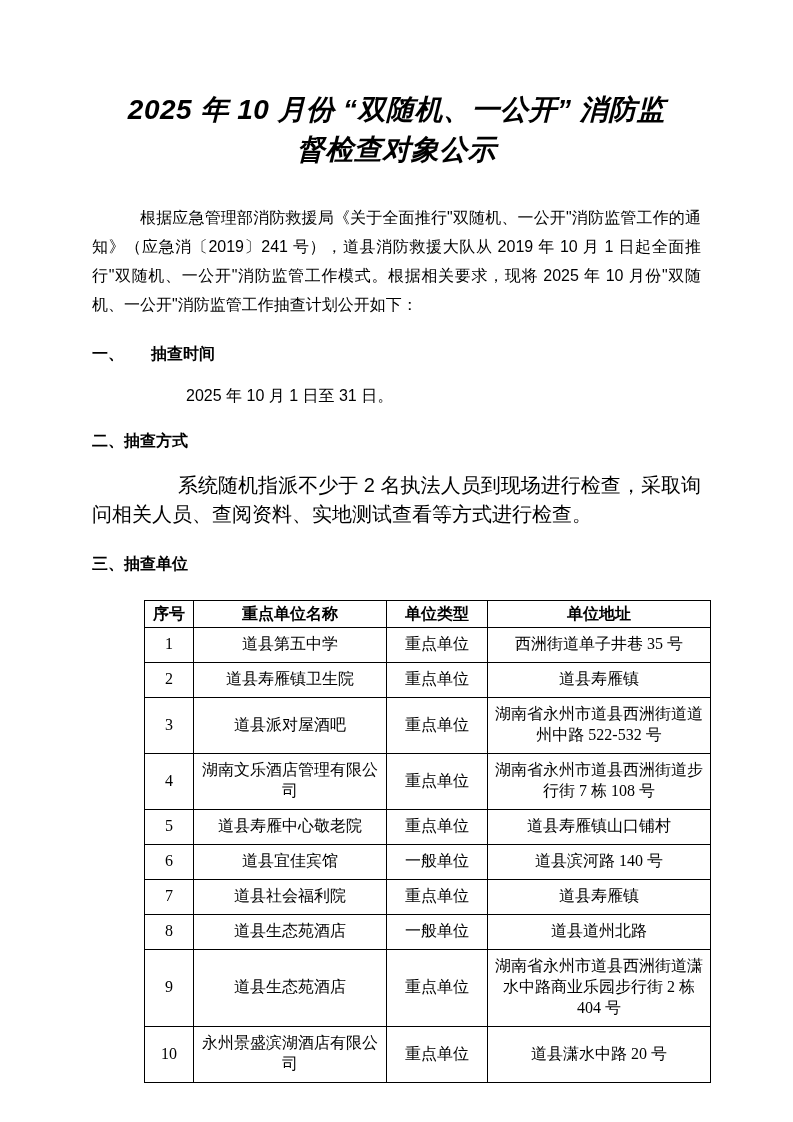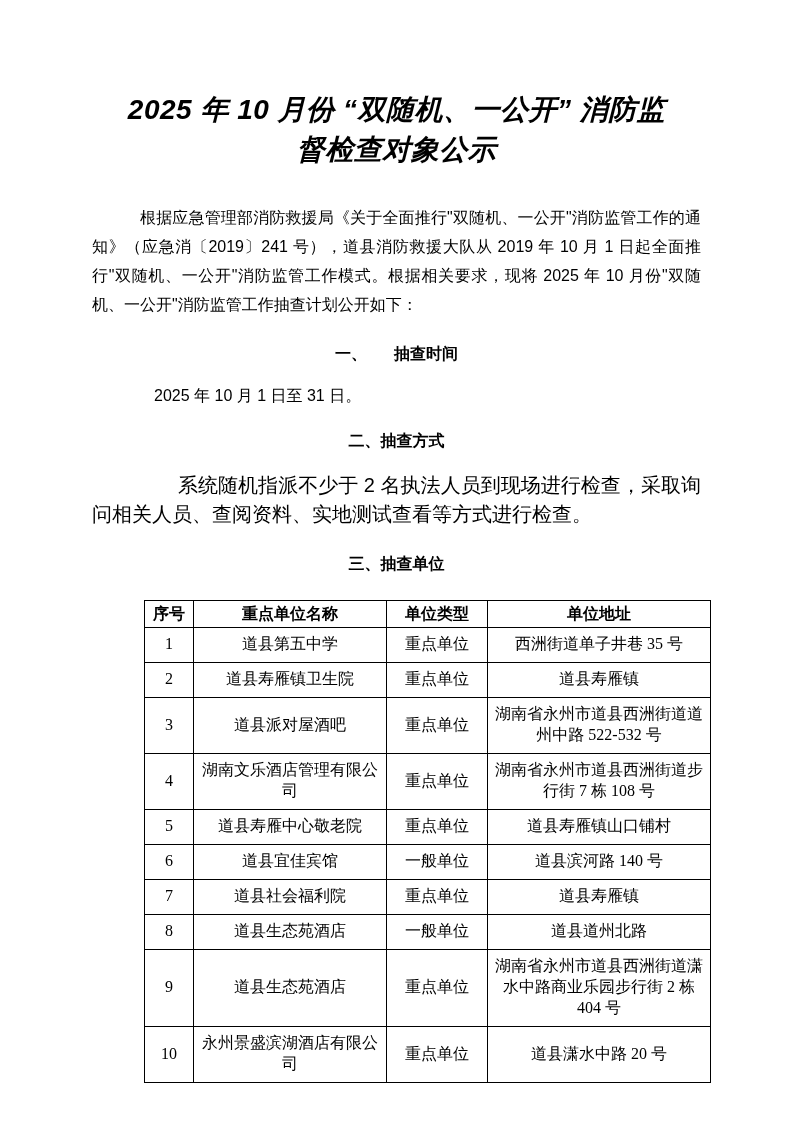--- a/index.html
+++ b/index.html
@@ -35,30 +35,29 @@
     font-size: 16px;
     line-height: 29px;
     text-indent: 48px;
     text-align: justify;
   }
   .sec-heading {
     font-size: 16px;
     font-weight: bold;
     line-height: 20px;
     margin: 25px 0 0 0;
-    text-align: center;
   }
   .tab-space {
     display: inline-block;
     width: 27px;
   }
   .sec1-body {
     font-size: 16px;
     line-height: 20px;
-    margin: 22px 0 0 62px;
+    margin: 22px 0 0 94px;
   }
   .sec2-body {
     font-size: 20px;
     line-height: 29px;
     margin: 20px 0 0 0;
     text-indent: 86px;
     text-align: justify;
   }
   table.units {
     border-collapse: collapse;

